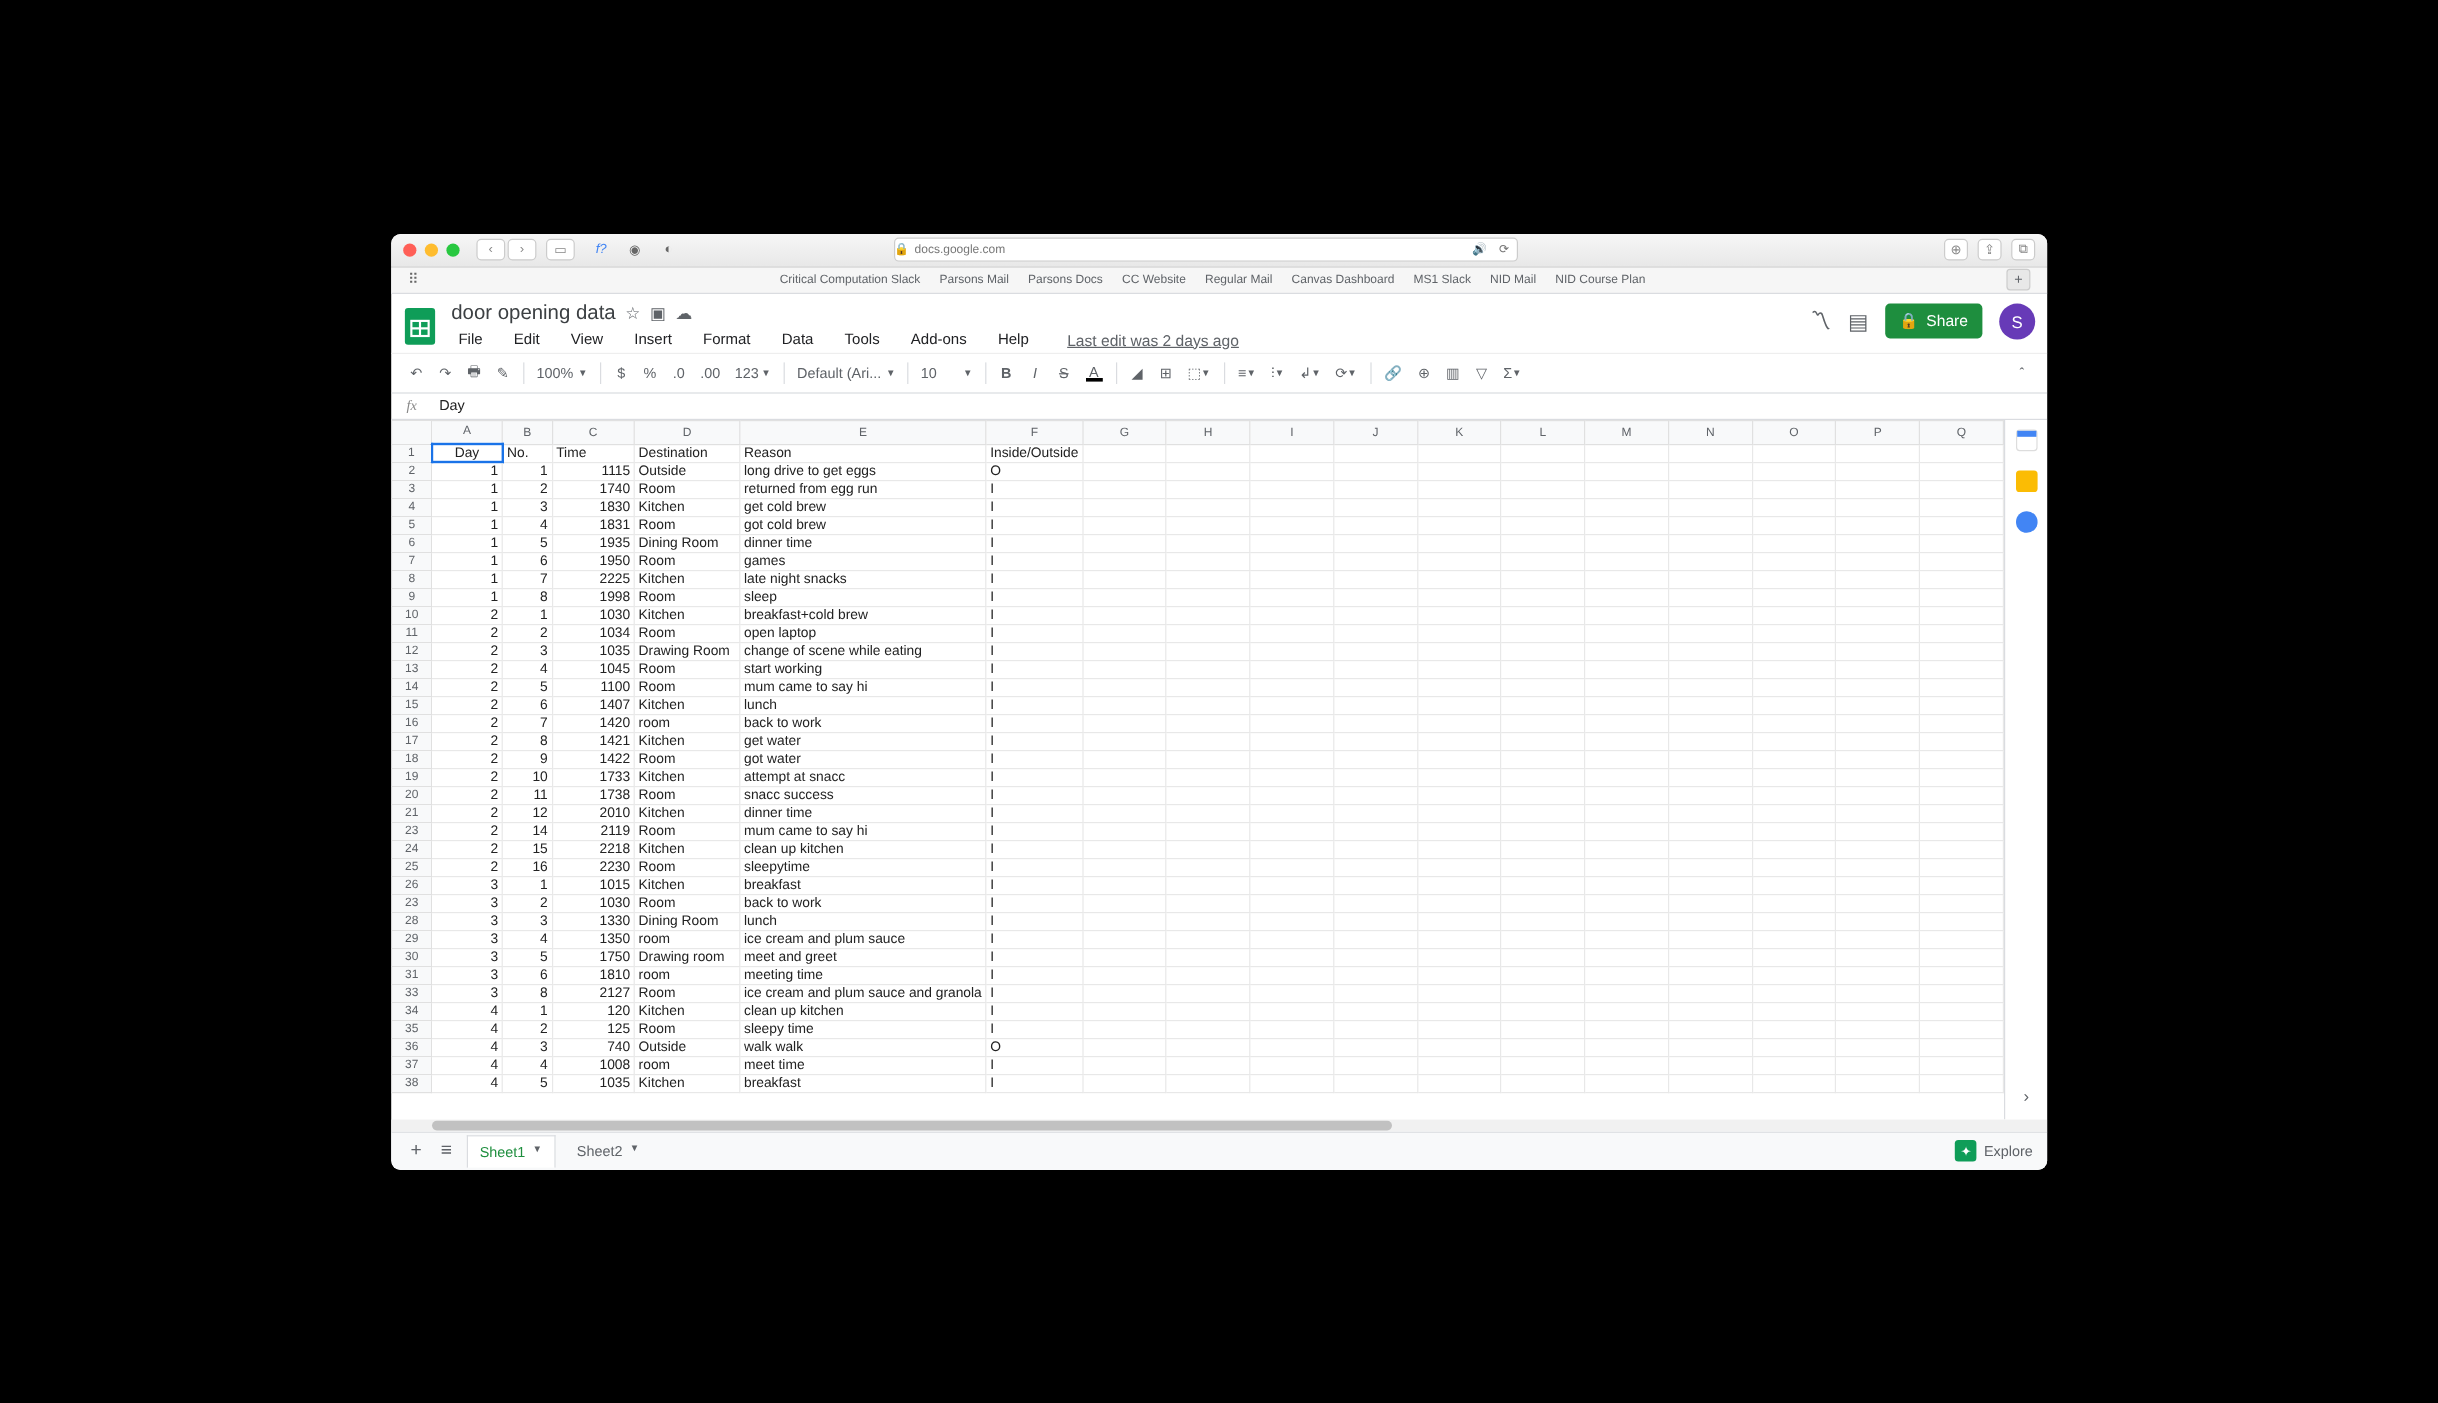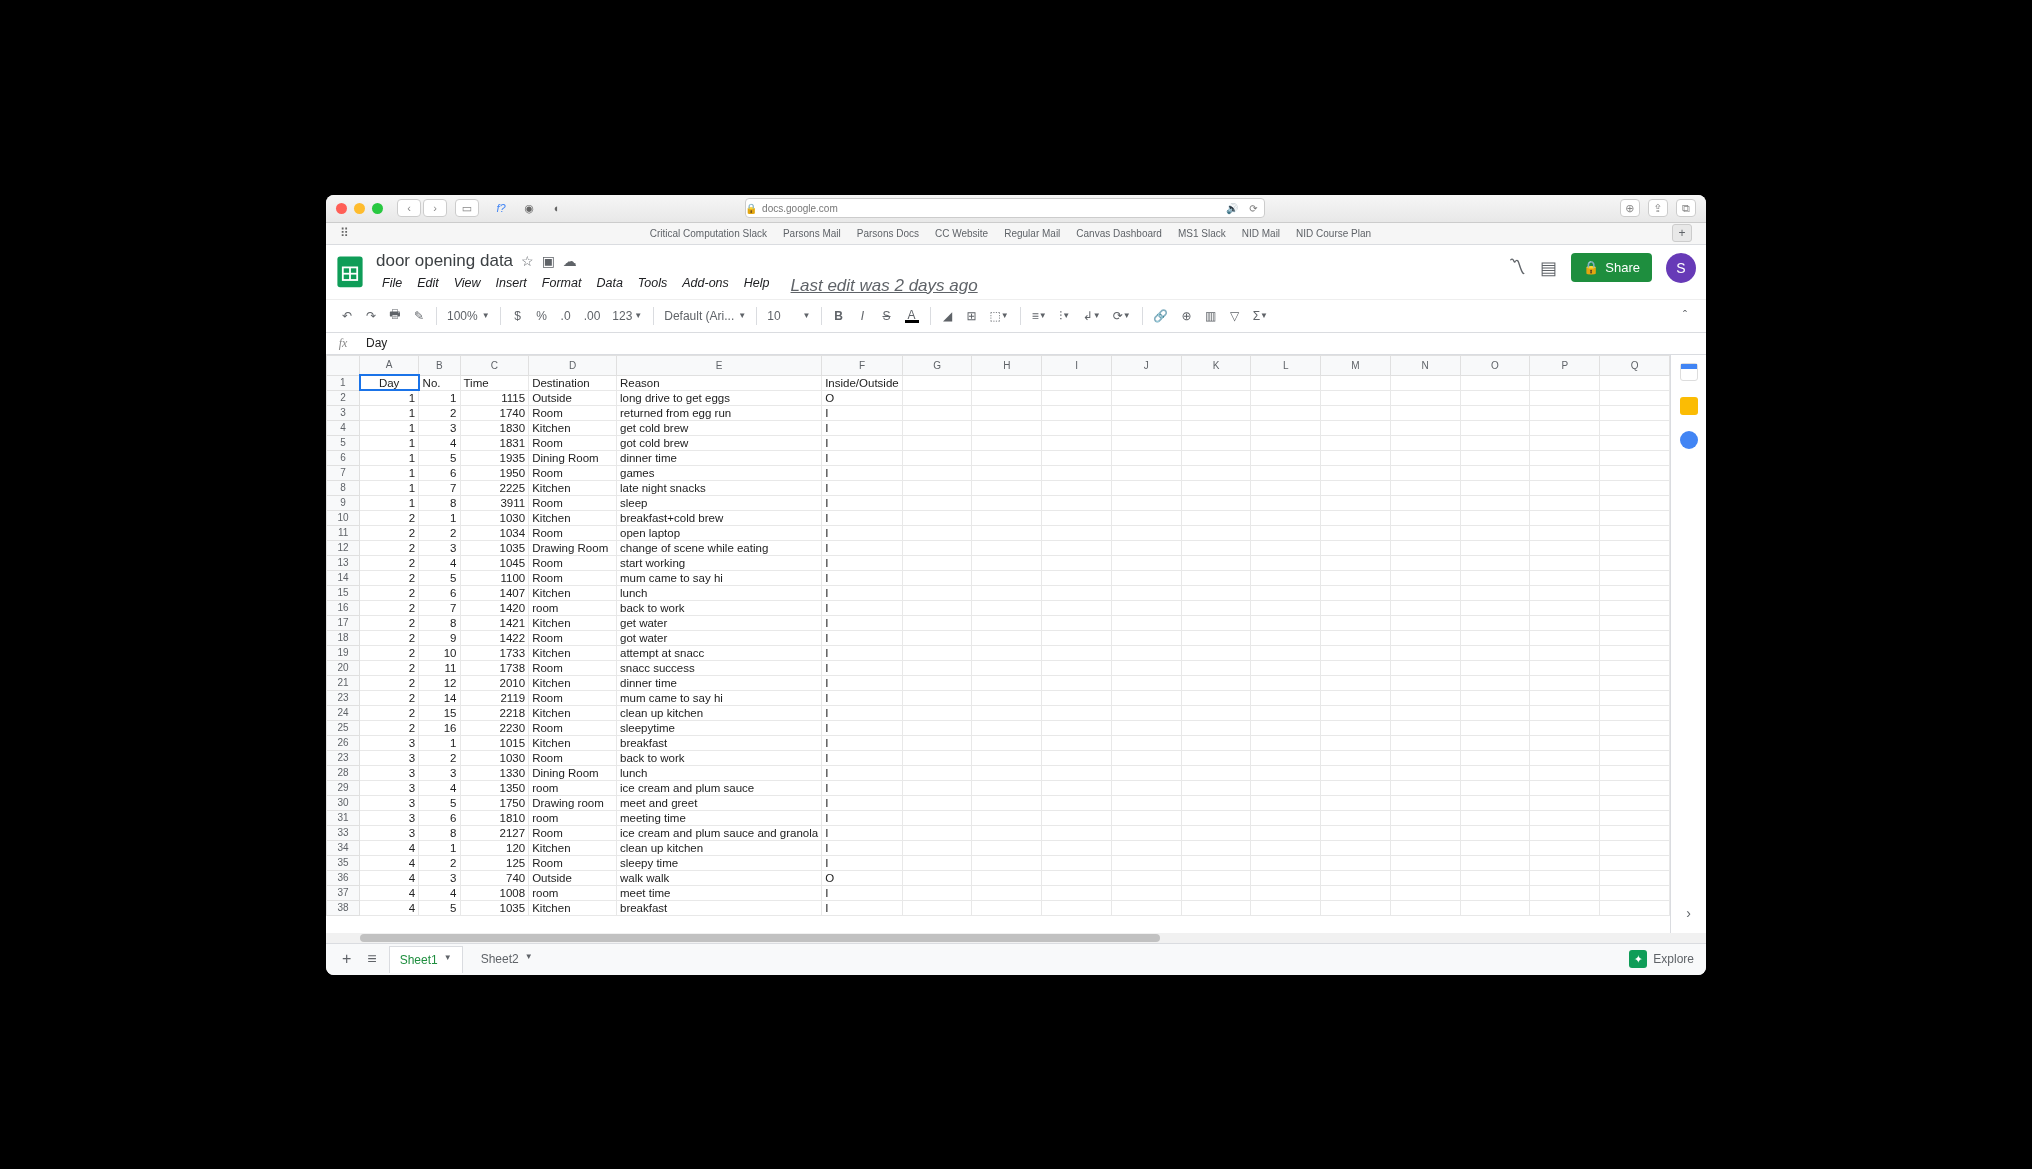--- a/index.html
+++ b/index.html
@@ -23,23 +23,23 @@
 .favorites-bar .fav { cursor: pointer; }
 .plus-tab { margin-left: auto; width: 20px; height: 18px; background: #e8e8e8; border: 1px solid #ccc; border-radius: 3px; display: flex; align-items: center; justify-content: center; font-size: 12px; }
 .gs-header { display: flex; align-items: flex-start; padding: 6px 10px 0 6px; gap: 8px; }
 .gs-logo { width: 36px; height: 36px; margin-top: 2px; }
 .gs-logo svg { width: 100%; height: 100%; }
 .gs-title-area { flex: 1; }
 .title-row { display: flex; align-items: center; gap: 8px; }
 .doc-title { font-size: 17px; color: #3c4043; }
 .star { color: #5f6368; font-size: 14px; }
 .cloud { color: #5f6368; font-size: 14px; }
-.menus { display: flex; gap: 3px; font-size: 12.5px; color: #202124; margin-top: 2px; font-style: italic; }
+.menus { display: flex; gap: 14px; font-size: 12.5px; color: #202124; margin-top: 2px; }
 .menus span { padding: 3px 6px; border-radius: 3px; cursor: pointer; }
-.last-edit { color: #5f6368; text-decoration: underline; font-size: 17px; margin-left: 6px; }
+.last-edit { color: #5f6368; text-decoration: underline; font-size: 13px; margin-left: 6px; }
 .hdr-right { display: flex; align-items: center; gap: 14px; margin-left: auto; margin-top: 2px; }
 .hdr-icon { color: #5f6368; font-size: 18px; }
 .share-btn { background: #1e8e3e; color: #fff; padding: 7px 12px; border-radius: 4px; font-size: 13px; display: flex; align-items: center; gap: 6px; font-weight: 500; }
 .avatar { width: 30px; height: 30px; border-radius: 50%; background: #673ab7; color: #fff; display: flex; align-items: center; justify-content: center; font-size: 14px; font-weight: 500; }
 .toolbar { height: 34px; border-top: 1px solid #eee; border-bottom: 1px solid #dadce0; display: flex; align-items: center; padding: 0 10px; gap: 2px; font-size: 12px; color: #5f6368; }
 .tb { padding: 4px 5px; display: flex; align-items: center; justify-content: center; min-width: 22px; height: 24px; border-radius: 2px; cursor: pointer;}
 .tb-sep { width: 1px; height: 18px; background: #dadce0; margin: 0 4px; }
 .zoom-sel, .font-sel, .size-sel { display: flex; align-items: center; gap: 4px; padding: 0 4px; }
 .dropdown-arrow { font-size: 8px; color: #5f6368; }
 .text-color { display: flex; flex-direction: column; align-items: center; }
@@ -404,21 +404,21 @@
               <td class="cell"></td>
               <td class="cell"></td>
               <td class="cell"></td>
               <td class="cell"></td>
               <td class="cell"></td>
             </tr>
             <tr>
               <td class="row-hdr">9</td>
               <td class="cell num">1</td>
               <td class="cell num">8</td>
-              <td class="cell num">3911</td>
+              <td class="cell num">1998</td>
               <td class="cell">Room</td>
               <td class="cell">sleep</td>
               <td class="cell">I</td>
               <td class="cell"></td>
               <td class="cell"></td>
               <td class="cell"></td>
               <td class="cell"></td>
               <td class="cell"></td>
               <td class="cell"></td>
               <td class="cell"></td>

